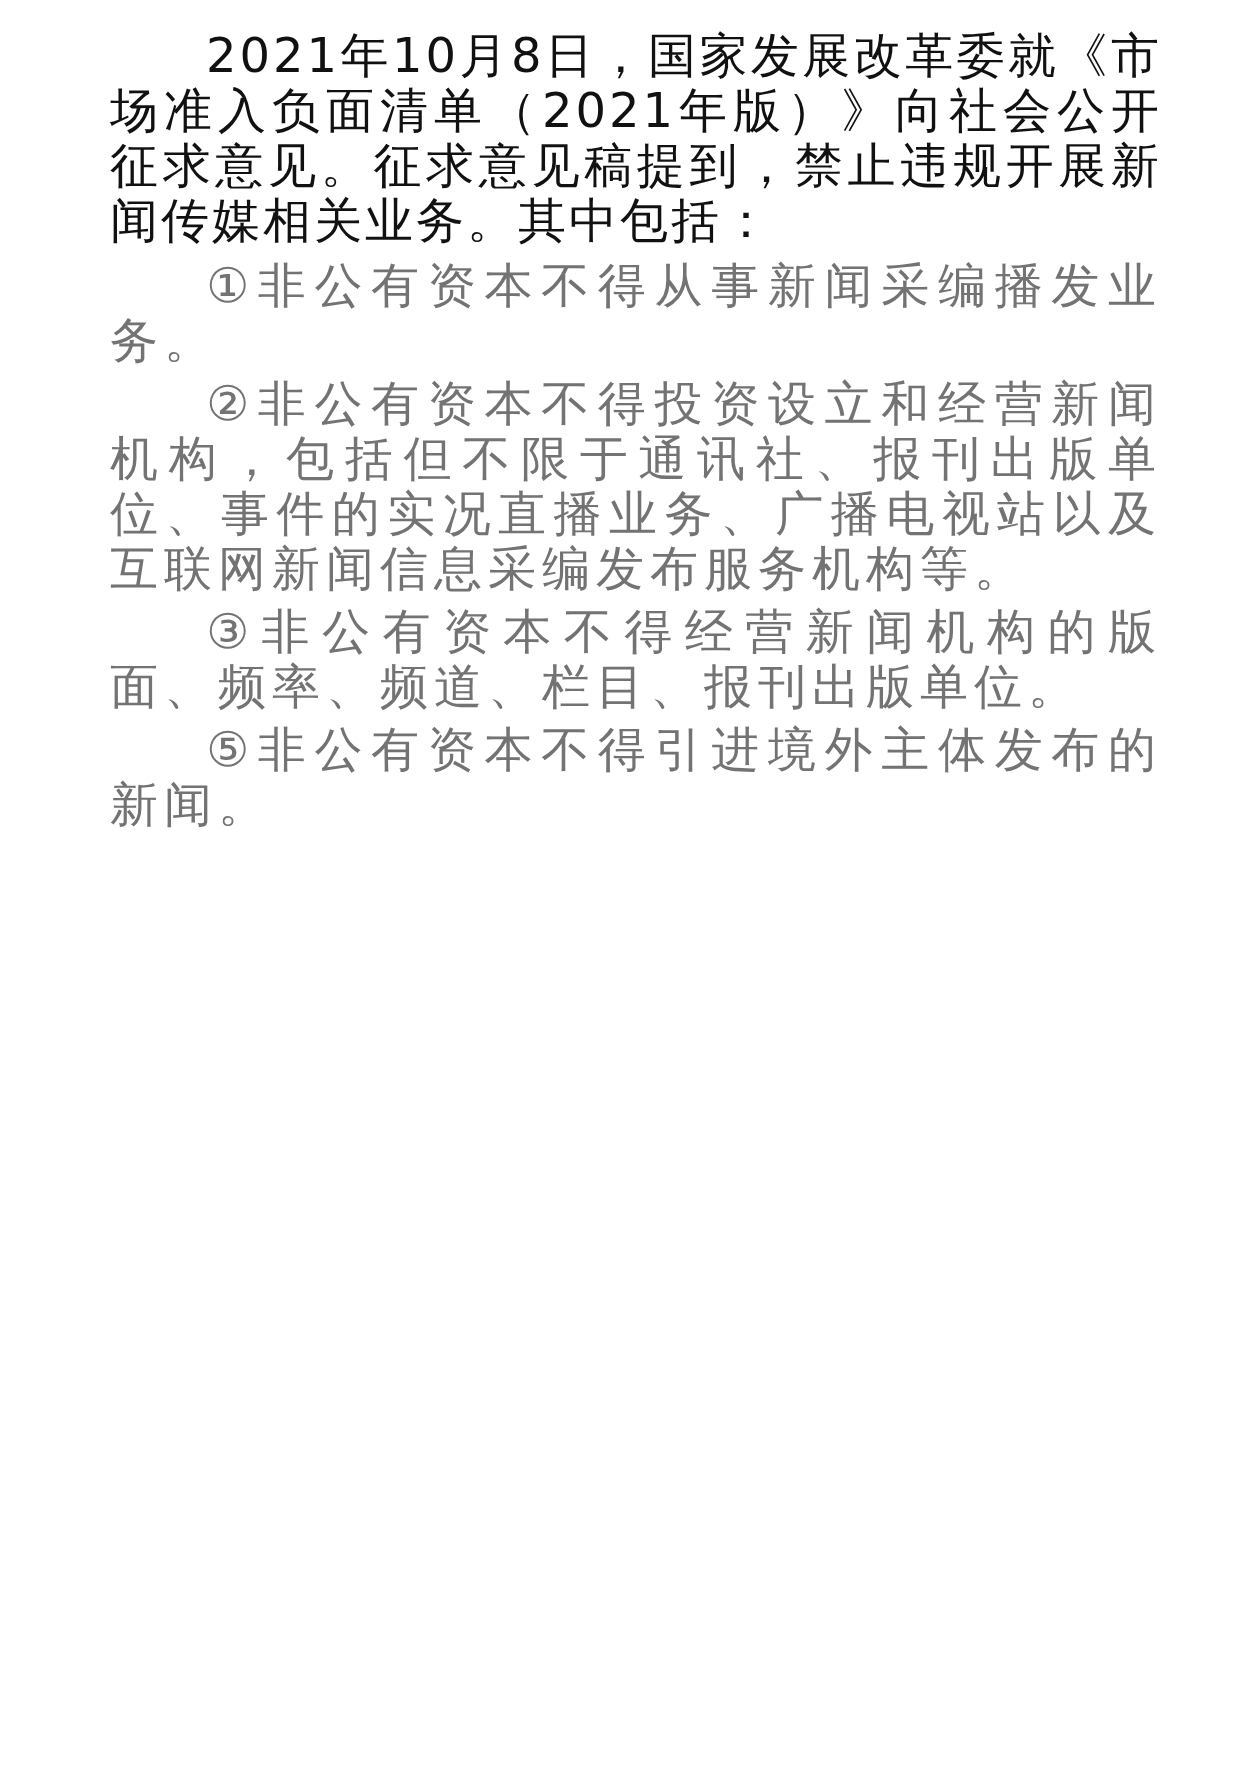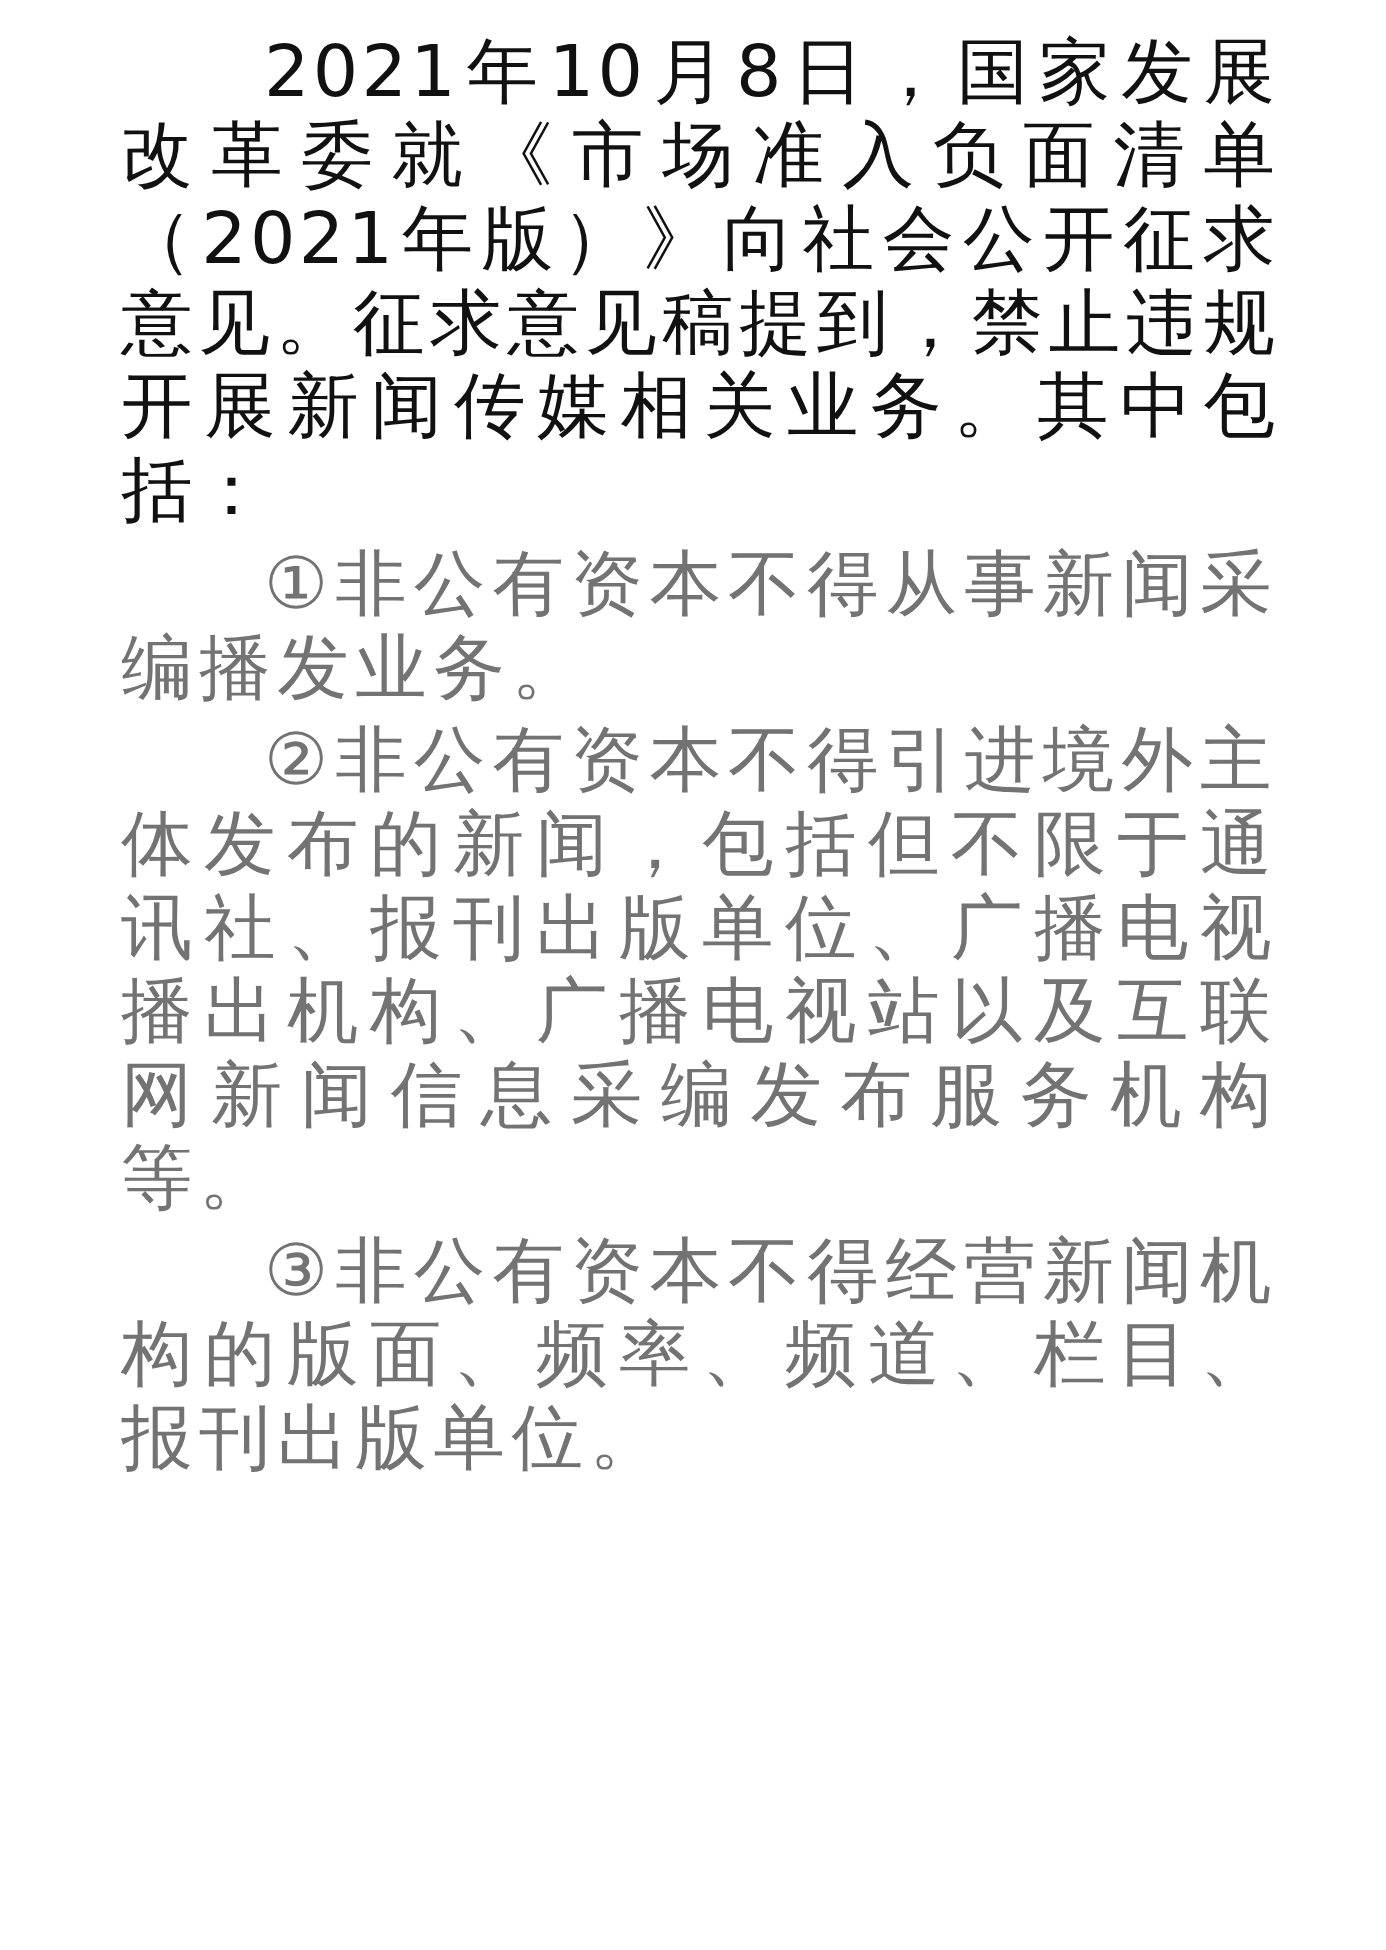--- a/index.html
+++ b/index.html
@@ -2,36 +2,37 @@
 <html><head>
 <meta charset="utf-8">
 <style>
   html, body { margin: 0; padding: 0; background: #ffffff; }
   body { width: 1260px; height: 1773px; overflow: hidden; position: relative; }
   .page {
     position: absolute; left: 110px; top: 28px; width: 1052px;
     font-family: "DejaVu Sans", "Liberation Sans", sans-serif;
   }
   .para {
-    margin: 0; font-size: 65px; line-height: 76px;
+    margin: 0; font-size: 48px; line-height: 55px;
     text-indent: 2em; text-align: justify;
   }
   .intro { color: #111111; letter-spacing: 3px; }
   .item { color: #737373; letter-spacing: 6px; }
   .item + .item { margin-top: 8px; }
   .intro + .item { margin-top: 10px; }
   .marker { display: inline; }
 </style>
 </head>
 <body>
 
 <div class="page">
   <p class="para intro">2021年10月8日，国家发展改革委就《市场准入负面清单（2021年版）》向社会公开征求意见。征求意见稿提到，禁止违规开展新闻传媒相关业务。其中包括：</p>
 
   <p class="para item"><span class="marker">①</span><span>非公有资本不得从事新闻采编播发业务。</span></p>
 
-  <p class="para item"><span class="marker">②</span><span>非公有资本不得引进境外主体发布的新闻，包括但不限于通讯社、报刊出版单位、广播电视播出机构、广播电视站以及互联网新闻信息采编发布服务机构等。</span></p>
+  <p class="para item"><span class="marker">②</span><span>非公有资本不得投资设立和经营新闻机构，包括但不限于通讯社、报刊出版单位、事件的实况直播业务、广播电视站以及互联网新闻信息采编发布服务机构等。</span></p>
 
   <p class="para item"><span class="marker">③</span><span>非公有资本不得经营新闻机构的版面、频率、频道、栏目、报刊出版单位。</span></p>
 
 
+  <p class="para item"><span class="marker">⑤</span><span>非公有资本不得引进境外主体发布的新闻。</span></p>
 
 </div>
 
 </body></html>

